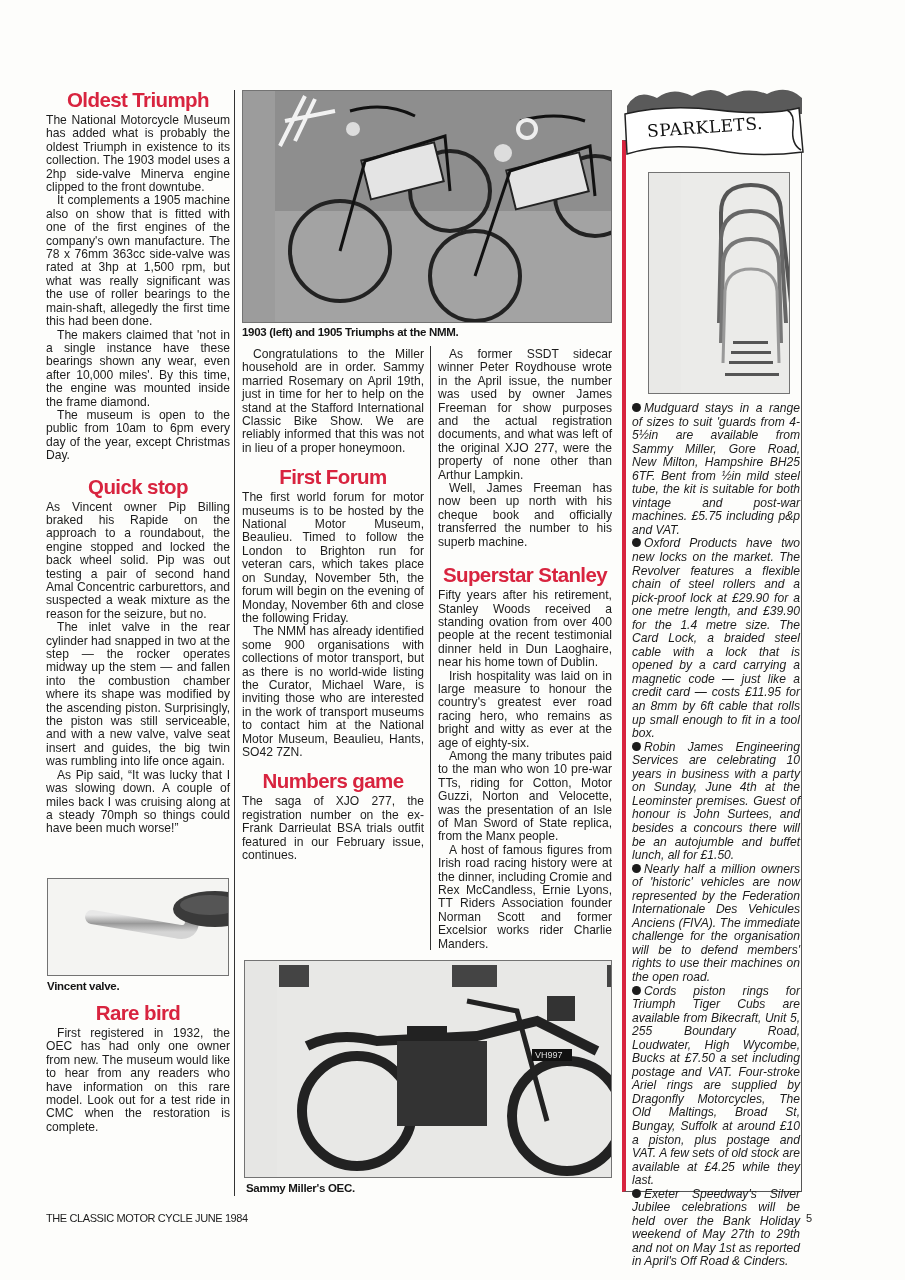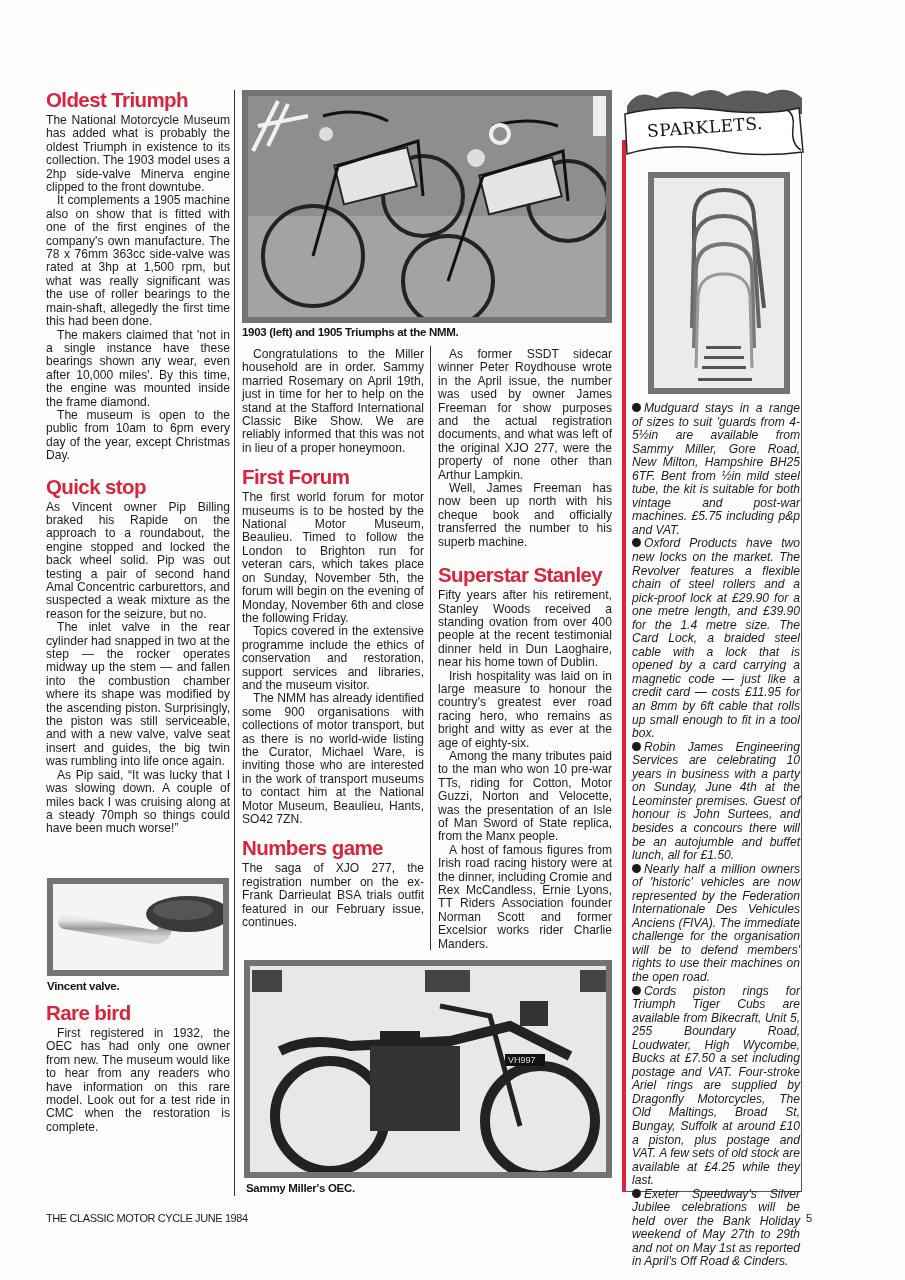--- a/index.html
+++ b/index.html
@@ -1,23 +1,23 @@
 <!DOCTYPE html>
 <html><head>
 <meta charset="utf-8">
 <style>
   * { box-sizing: border-box; margin: 0; padding: 0; }
   html, body { width: 905px; height: 1280px; background: #fdfdfb; overflow: hidden; }
   body { position: relative; font-family: "Liberation Sans", sans-serif; color: #1c1c1c; }
   .col { position: absolute; font-size: 12.1px; line-height: 13.4px; }
   .col p { text-align: justify; text-indent: 11px; }
   .col p.noindent { text-indent: 0; }
-  .headline { font-family: "Liberation Sans", sans-serif; font-weight: bold; color: #d8243f; font-size: 20.5px; line-height: 24px; letter-spacing: -0.6px; margin: 0 0 2px 0; }
+  .headline { font-family: "Liberation Sans", sans-serif; font-weight: bold; color: #d8243f; font-size: 20.5px; line-height: 24px; letter-spacing: -0.6px; margin: 0 0 2px 0; text-align: center; }
   .vrule { position: absolute; width: 1px; background: #333; }
-  .photo { position: absolute; border: 6px solid #737373; overflow: hidden; background: #bdbdbd; }
+  .photo { position: absolute; border: 1px solid #737373; overflow: hidden; background: #bdbdbd; padding-left: 32px; }
   .caption { position: absolute; font-weight: bold; font-size: 11.5px; letter-spacing: -0.3px; color: #151515; font-family: "Liberation Sans", sans-serif; }
   .sparklets-box { position: absolute; left: 622px; top: 140px; width: 180px; height: 1052px; border: 1px solid #555; border-left: 4px solid #d8243f; }
   .spark-text { position: absolute; left: 632px; top: 402px; width: 168px; font-size: 12.1px; line-height: 13.55px; font-style: italic; }
   .spark-text p { text-align: justify; }
   .bullet { display: inline-block; width: 9px; height: 9px; border-radius: 50%; background: #1c1c1c; margin-right: 3px; vertical-align: 0px; }
   .footer { position: absolute; top: 1212px; font-size: 11px; letter-spacing: -0.4px; }
 </style>
 </head>
 <body>
 
@@ -78,21 +78,20 @@
     <circle cx="228" cy="62" r="9" fill="#ddd"></circle>
   </svg>
 </div>
 <div class="caption" style="left:242px; top:326px;">1903 (left) and 1905 Triumphs at the NMM.</div>
 
 <div class="col" style="left:242px; top:348px; width:182px;">
   <p>Congratulations to the Miller household are in order. Sammy married Rosemary on April 19th, just in time for her to help on the stand at the Stafford International Classic Bike Show. We are reliably informed that this was not in lieu of a proper honeymoon.</p>
 
   <h2 class="headline" style="margin-top:10px;">First Forum</h2>
   <p class="noindent">The first world forum for motor museums is to be hosted by the National Motor Museum, Beaulieu. Timed to follow the London to Brighton run for veteran cars, which takes place on Sunday, November 5th, the forum will begin on the evening of Monday, November 6th and close the following Friday.</p>
-  <p>Topics covered in the extensive programme include the ethics of conservation and restoration, support services and libraries, and the museum visitor.</p>
   <p>The NMM has already identified some 900 organisations with collections of motor transport, but as there is no world-wide listing the Curator, Michael Ware, is inviting those who are interested in the work of transport museums to contact him at the National Motor Museum, Beaulieu, Hants, SO42 7ZN.</p>
 
   <h2 class="headline" style="margin-top:10px;">Numbers game</h2>
   <p class="noindent">The saga of XJO 277, the registration number on the ex-Frank Darrieulat BSA trials outfit featured in our February issue, continues.</p>
 </div>
 
 <div class="vrule" style="left:430px; top:346px; height:604px;"></div>
 
 <div class="col" style="left:438px; top:348px; width:174px;">
   <p>As former SSDT sidecar winner Peter Roydhouse wrote in the April issue, the number was used by owner James Freeman for show purposes and the actual registration documents, and what was left of the original XJO 277, were the property of none other than Arthur Lampkin.</p>

